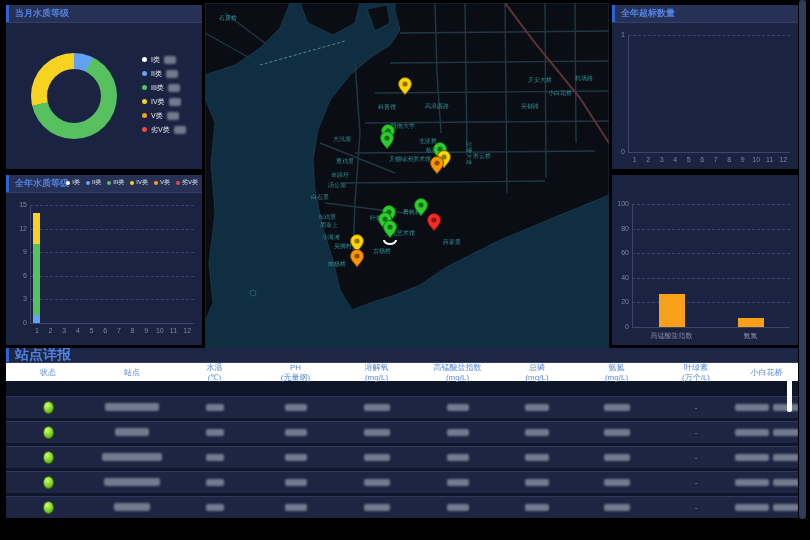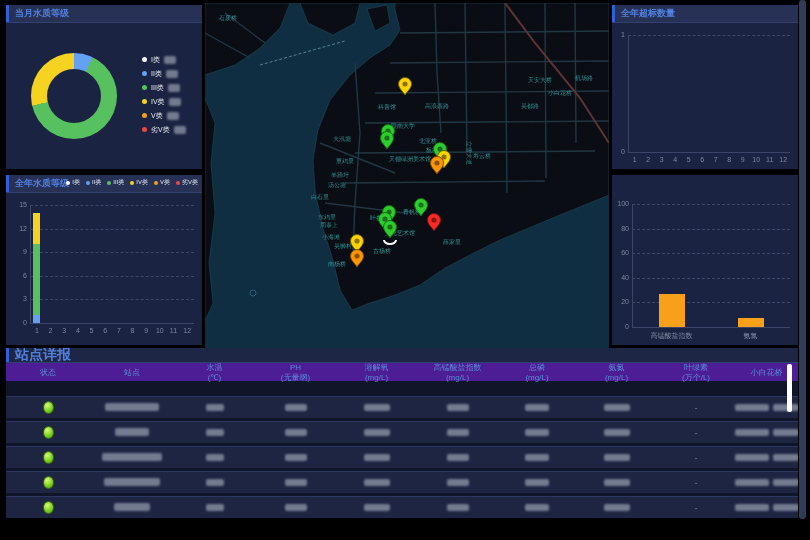--- a/index.html
+++ b/index.html
@@ -26,21 +26,21 @@
   .plot{position:absolute;}
   .gridline{position:absolute;left:0;right:0;height:0;border-top:1px dashed #3c4668;}
   .axisline-x{position:absolute;left:0;right:0;height:0;border-top:1px solid #3a4568;}
   .axisline-y{position:absolute;top:0;bottom:0;width:0;border-left:1px solid #3a4568;}
   .ytick{position:absolute;color:#7d87a0;font-size:7px;text-align:right;width:18px;transform:translateY(-4px);}
   .xtick{position:absolute;color:#7d87a0;font-size:7px;transform:translateX(-50%);}
   .vbar{position:absolute;}
   .rd{display:inline-block;background:#98a0b0;opacity:.7;border-radius:2px;filter:blur(1.2px);height:8px;vertical-align:middle;}
   .rd.sm{height:7px;}
   
-  .tbl-hd-row{position:absolute;left:0;right:0;top:15px;height:18px;background:#4c1d95;display:grid;grid-template-columns:84px 84px 81px 81px 81px 81px 78px 81px 78px 1fr;align-items:center;}
+  .tbl-hd-row{position:absolute;left:0;right:0;top:15px;height:18px;background:#ffffff;display:grid;grid-template-columns:84px 84px 81px 81px 81px 81px 78px 81px 78px 1fr;align-items:center;}
   .tbl-hd-cell{display:flex;flex-direction:column;align-items:center;justify-content:center;color:#5b8ad8;font-size:8px;line-height:10px;text-align:center;}
   .tbl-rows{position:absolute;left:0;right:0;top:48px;}
   .tbl-row{position:relative;height:22px;margin-bottom:3px;background:#1d2543;box-shadow:inset 0 1px 0 #2c3763;display:grid;grid-template-columns:84px 84px 81px 81px 81px 81px 78px 81px 78px 1fr;align-items:center;}
   .tbl-cell{display:flex;align-items:center;justify-content:center;color:#8a93a6;font-size:8px;}
   .dot{width:11px;height:13px;border-radius:50%;background:radial-gradient(circle at 35% 30%,#d8f87e,#7ed321 55%,#4e9a0e);border:1px solid #3c6e0d;box-sizing:border-box;}
   .tbl-scroll{position:absolute;right:6px;top:16px;width:5px;height:48px;background:#fff;border-radius:2px;}
   .pagebar{position:absolute;left:799px;top:0;width:7px;height:519px;background:#313a57;border-radius:3px;}
   svg text{font-family:"Liberation Sans",sans-serif;}
 </style>
 </head>

